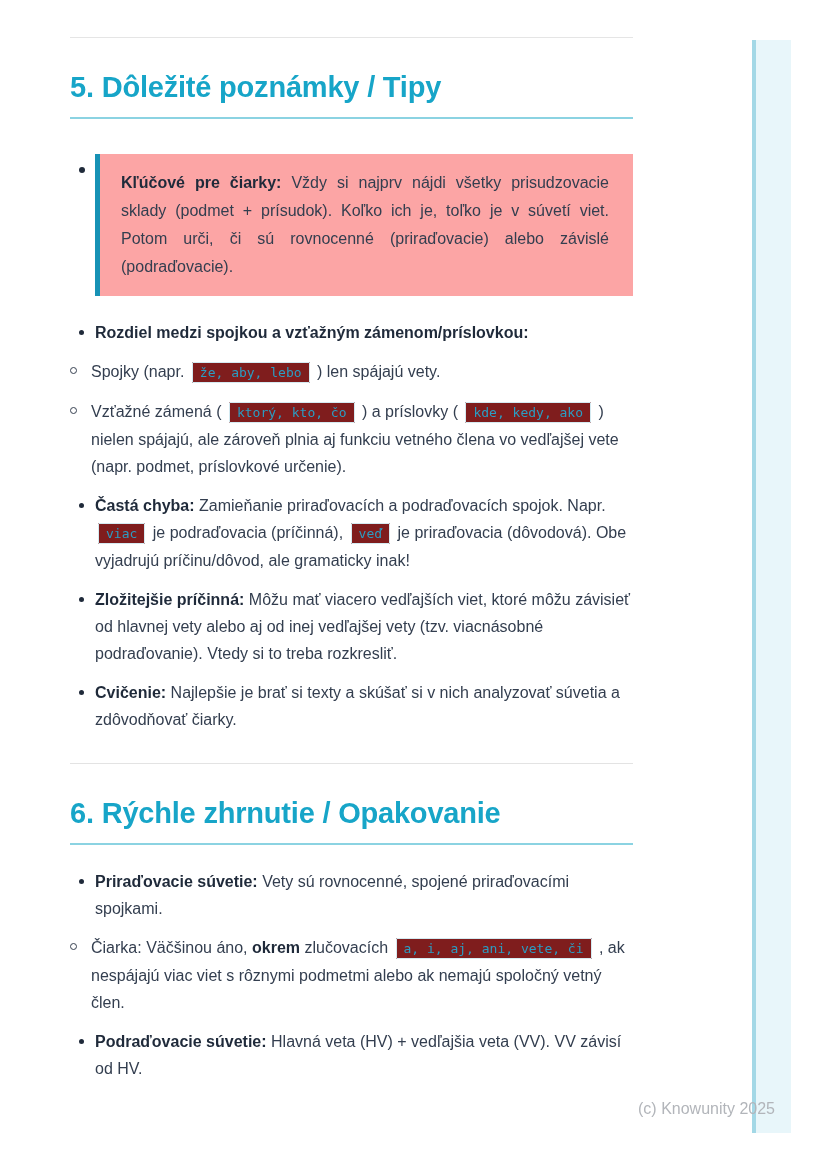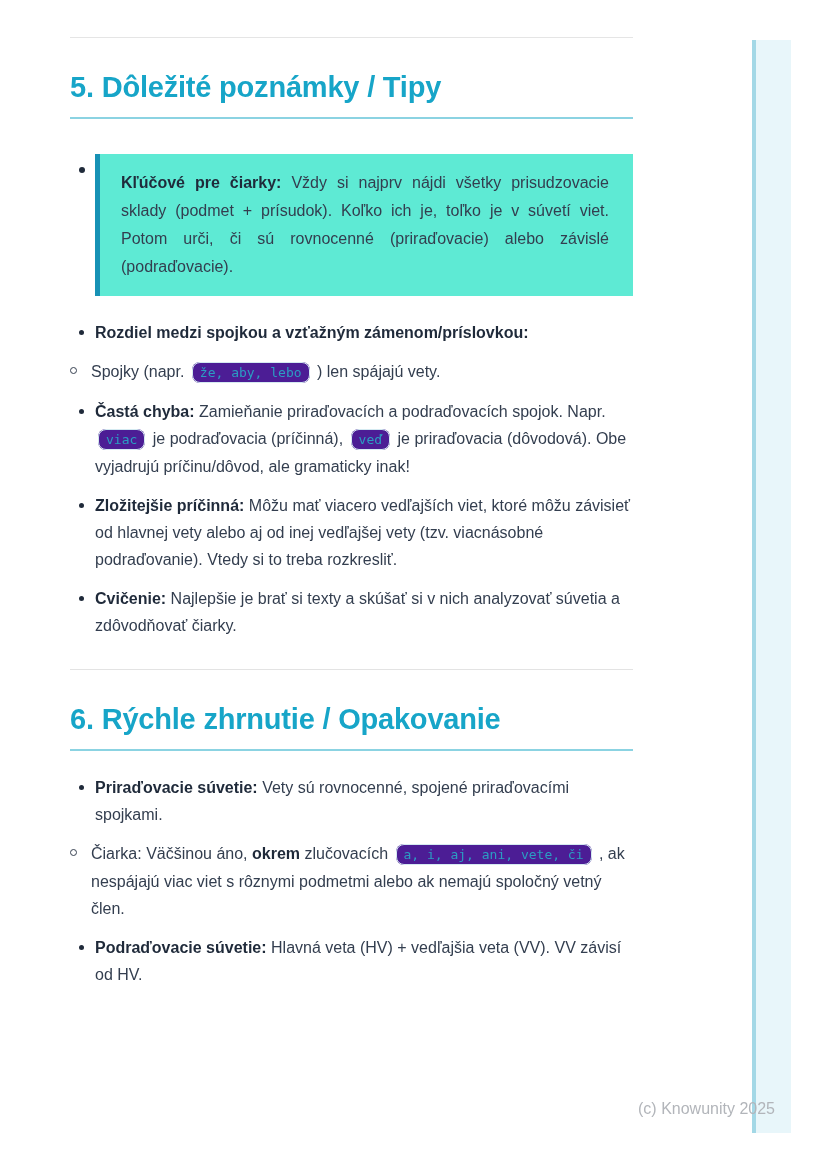--- a/index.html
+++ b/index.html
@@ -56,21 +56,21 @@
   }
   .bullet-dot{
     flex:0 0 auto;
     width:6px;height:6px;
     border-radius:50%;
     background:#1f2a3a;
     margin:13px 10px 0 9px;
   }
   .callout{
     flex:1 1 auto;
-    background:#5eead4;
+    background:#fca5a5;
     border-left:5px solid #1792b5;
     padding:15px 24px 15px 21px;
   }
   .callout-text{
     margin:0;
     font-size:16px;
     line-height:28px;
     text-align:justify;
   }
   
@@ -102,23 +102,23 @@
     width:5px;height:5px;
     border:1.5px solid #374151;
     border-radius:50%;
     background:#ffffff;
   }
   .seg-bold{ font-weight:700; color:#1f2a3a; }
   .seg-code{
     font-family:"DejaVu Sans Mono", monospace;
     font-size:13px;
     color:#2b9dc3;
-    background:#4c1d95;
+    background:#7f1d1d;
     border:1px solid #d4eaf1;
-    border-radius:8px;
+    border-radius:1px;
     padding:2px 7px;
     margin:0 3px;
     white-space:pre-wrap;
     -webkit-box-decoration-break:clone;
     box-decoration-break:clone;
   }
   .footer{
     position:absolute;
     top:1100px;
     right:53px;
@@ -143,20 +143,21 @@
       <div class="callout-row">
         <span class="bullet-dot"></span>
         <div class="callout">
           <p class="callout-text"><span class="seg-bold">Kľúčové pre čiarky:</span><span class="seg-text"> Vždy si najprv nájdi všetky prisudzovacie sklady (podmet + prísudok). Koľko ich je, toľko je v súvetí viet. Potom urči, či sú rovnocenné (priraďovacie) alebo závislé (podraďovacie).</span></p>
         </div>
       </div>
 
       <ul class="notes-list">
           <li class="lv1"><span class="seg-bold">Rozdiel medzi spojkou a vzťažným zámenom/príslovkou:</span></li>
           <li class="lv2"><span class="seg-text">Spojky (napr. </span><span class="seg-code">že, aby, lebo</span><span class="seg-text"> ) len spájajú vety.</span></li>
+          <li class="lv2"><span class="seg-text">Vzťažné zámená ( </span><span class="seg-code">ktorý, kto, čo</span><span class="seg-text"> ) a príslovky ( </span><span class="seg-code">kde, kedy, ako</span><span class="seg-text"> ) nielen spájajú, ale zároveň plnia aj funkciu vetného člena vo vedľajšej vete (napr. podmet, príslovkové určenie).</span></li>
           <li class="lv1"><span class="seg-bold">Častá chyba:</span><span class="seg-text"> Zamieňanie priraďovacích a podraďovacích spojok. Napr. </span><span class="seg-code">viac</span><span class="seg-text"> je podraďovacia (príčinná), </span><span class="seg-code">veď</span><span class="seg-text"> je priraďovacia (dôvodová). Obe vyjadrujú príčinu/dôvod, ale gramaticky inak!</span></li>
           <li class="lv1"><span class="seg-bold">Zložitejšie príčinná:</span><span class="seg-text"> Môžu mať viacero vedľajších viet, ktoré môžu závisieť od hlavnej vety alebo aj od inej vedľajšej vety (tzv. viacnásobné podraďovanie). Vtedy si to treba rozkresliť.</span></li>
           <li class="lv1"><span class="seg-bold">Cvičenie:</span><span class="seg-text"> Najlepšie je brať si texty a skúšať si v nich analyzovať súvetia a zdôvodňovať čiarky.</span></li>
         </ul>
     </section>
 
     <hr class="section-divider">
 
     <section>
       <h1 class="sec-title">6. Rýchle zhrnutie / Opakovanie</h1>

